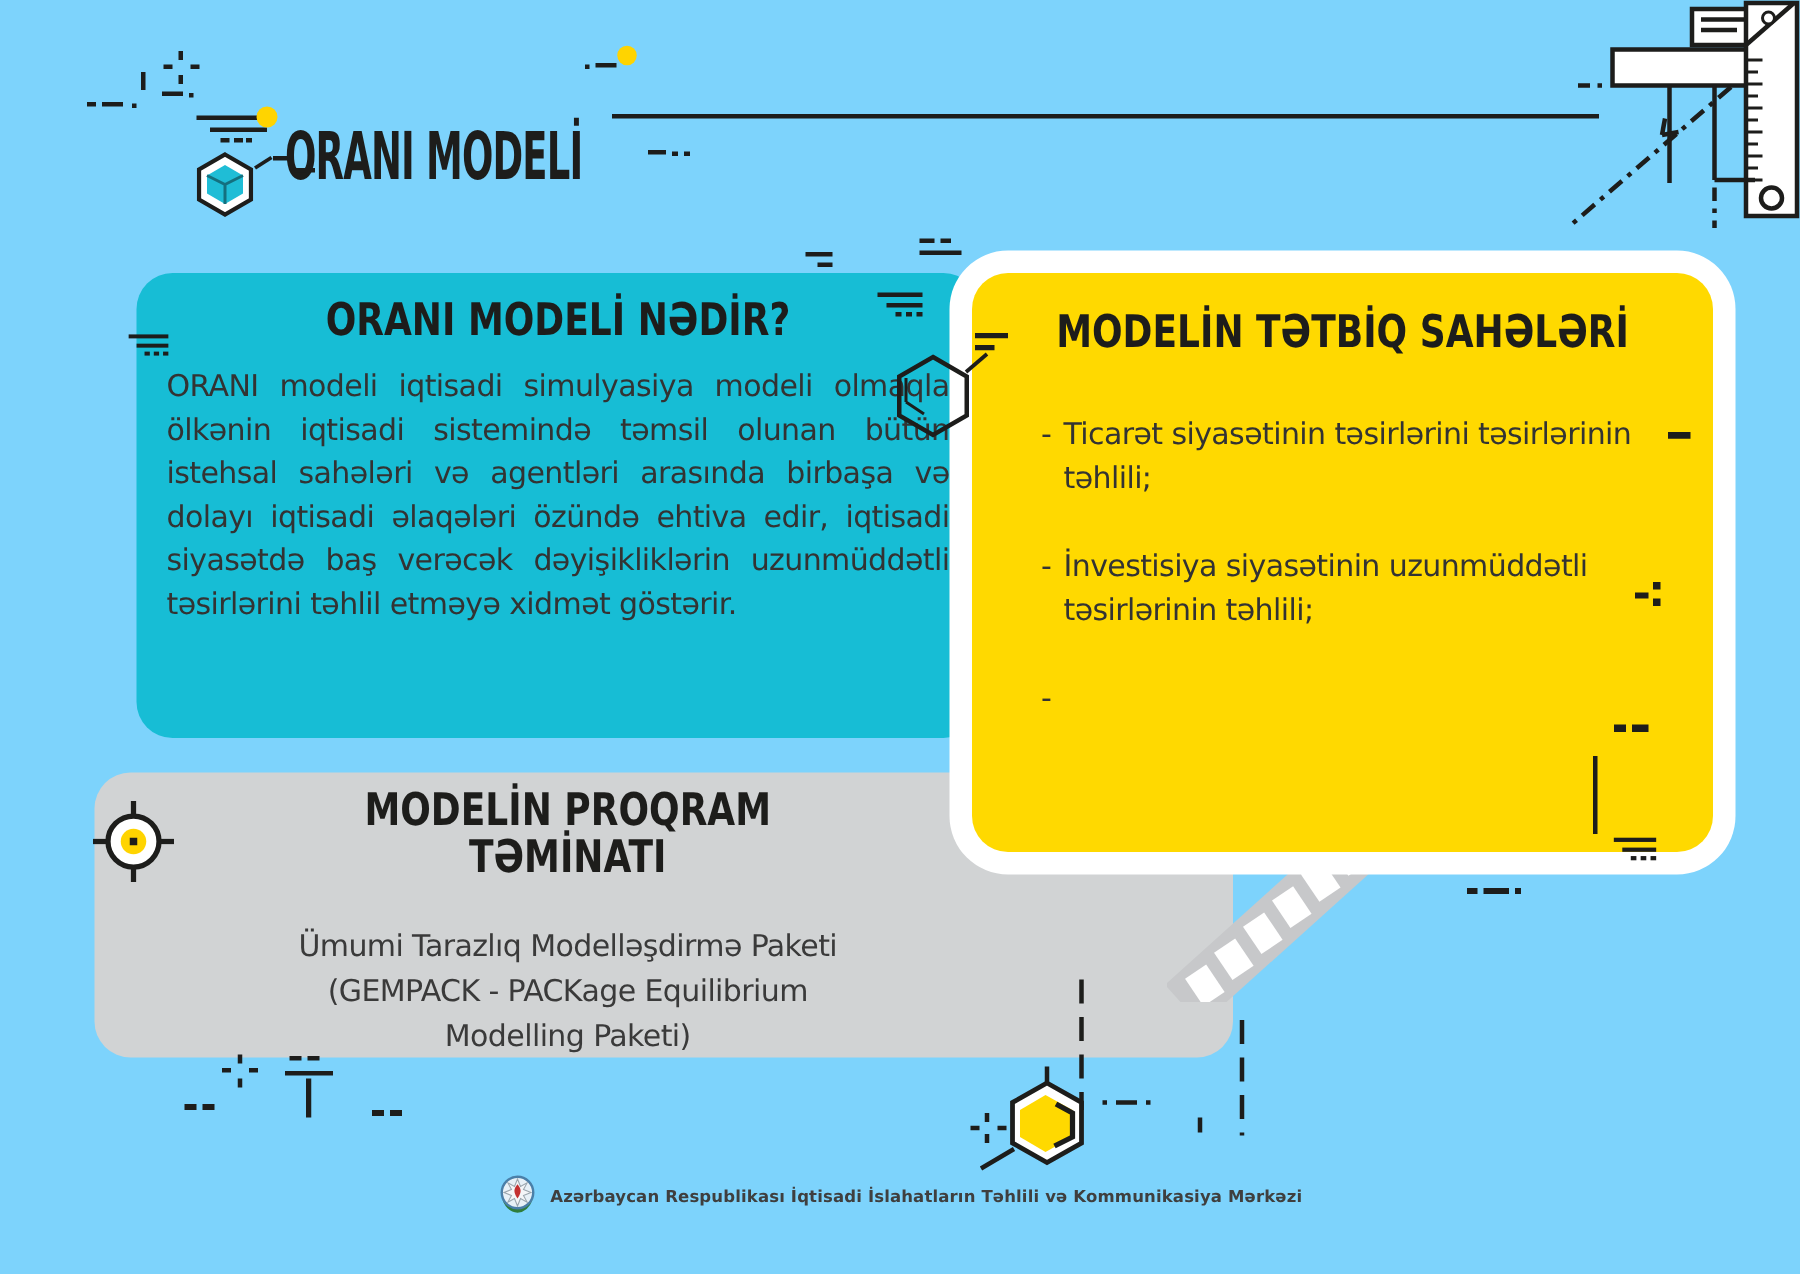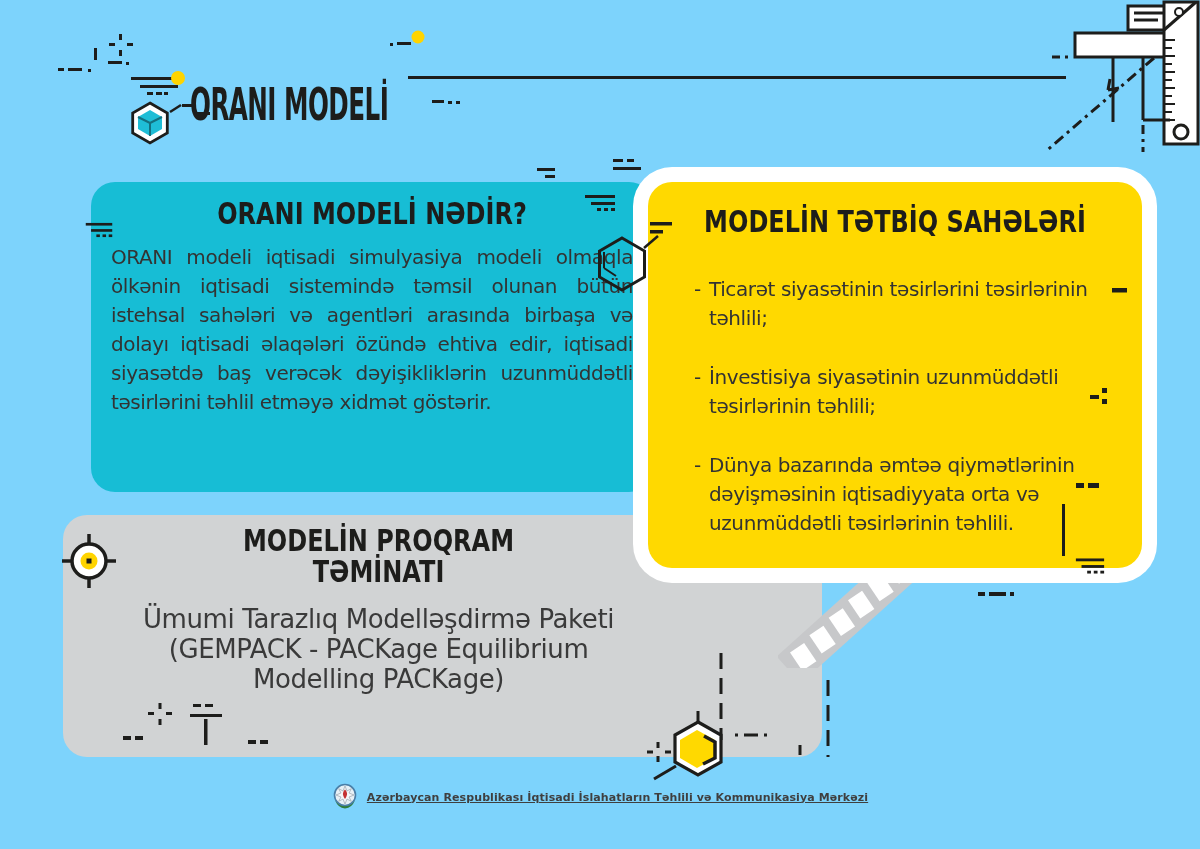--- a/index.html
+++ b/index.html
@@ -12,38 +12,38 @@
           font-family:"DejaVu Sans",sans-serif;color:var(--text);}
   
   .page-title{position:absolute;left:190px;top:50px;font-size:44px;font-weight:800;color:var(--ink);
               white-space:nowrap;transform:scaleX(0.56);transform-origin:left top;letter-spacing:-1px;}
   .title-rule{position:absolute;left:408px;top:76px;width:658px;height:3px;background:var(--ink);}
   
   .card{position:absolute;border-radius:24px;}
   .card-what{left:63px;top:182px;width:562px;height:310px;background:var(--teal);z-index:2;margin-left:28px;}
   .card-apps{left:648px;top:182px;width:494px;height:386px;background:var(--yellow);
              box-shadow:0 0 0 15px #fff;z-index:3;}
-  .card-soft{left:63px;top:515px;width:759px;height:242px;background:var(--gray);z-index:1;}
+  .card-soft{left:63px;top:515px;width:759px;height:190px;background:var(--gray);z-index:1;}
   .card-title{margin:0;font-size:30px;line-height:31px;font-weight:800;color:var(--ink);
               text-align:center;transform:scaleX(0.8);}
   .card-what .card-title{margin-top:16px;}
   .card-apps .card-title{margin-top:24px;}
   .card-soft .card-title{margin-top:10px;}
   .card-what p{margin:14px 20px 0 20px;font-size:20px;line-height:29px;letter-spacing:-0.4px;
                text-align:justify;color:var(--text);}
   .card-apps ul{list-style:none;margin:38px 26px 0 46px;padding:0;}
   .card-apps li{position:relative;padding-left:15px;font-size:20px;line-height:29px;
                 letter-spacing:-0.4px;margin-bottom:30px;color:var(--text);}
   .card-apps li .marker{position:absolute;left:0;top:0;}
   .soft-inner{padding:0 128px 0 0;text-align:center;}
-  .soft-body{margin-top:17px;font-size:26px;line-height:30px;letter-spacing:-0.4px;color:#3a3a3a;}
+  .soft-body{margin-top:28px;font-size:20px;line-height:30px;letter-spacing:-0.4px;color:#3a3a3a;}
   
   .footer{position:absolute;left:0;right:0;top:783px;display:flex;justify-content:center;
           align-items:center;gap:9px;z-index:1;}
-  .footer-text{font-size:11px;font-weight:bold;color:#3f3f3f;letter-spacing:0.1px;text-decoration:underline;}
+  .footer-text{font-size:11px;font-weight:bold;color:#3f3f3f;letter-spacing:0.1px;}
   
   .deco{position:absolute;pointer-events:none;}
   .z2{z-index:2;} .z4{z-index:4;} .z5{z-index:5;}
 </style>
 </head>
 <body>
 
 <div class="canvas">
 
   <svg width="0" height="0" style="position:absolute">
@@ -170,21 +170,20 @@
       <li>
         <span class="marker">-</span>
         <span>Ticarət siyasətinin təsirlərini təsirlərinin təhlili;</span>
       </li>
       <li>
         <span class="marker">-</span>
         <span>İnvestisiya siyasətinin uzunmüddətli təsirlərinin təhlili;</span>
       </li>
       <li>
         <span class="marker">-</span>
-        <span>Dünya bazarında əmtəə qiymətlərinin dəyişməsinin iqtisadiyyata orta və uzunmüddətli təsirlərinin təhlili.</span>
       </li>
     </ul>
   </section>
 
   <svg class="deco z4" style="left:650px;top:220px" width="26" height="16" viewBox="0 0 26 16">
     <rect x="0" y="2" width="22" height="3.5" fill="#1d1d1b"></rect>
       <rect x="0" y="10" width="13" height="3.5" fill="#1d1d1b"></rect>
   </svg>
   <svg class="deco z4" style="left:1112px;top:288px" width="16" height="6" viewBox="0 0 16 6">
     <rect x="0" y="0" width="15" height="4.5" fill="#1d1d1b"></rect>
@@ -225,21 +224,21 @@
 
   <section class="card card-soft">
     <div class="soft-inner">
       <h2 class="card-title">
         <span style="display:block">MODELİN PROQRAM</span>
         <span style="display:block">TƏMİNATI</span>
       </h2>
       <div class="soft-body">
         <div>Ümumi Tarazlıq Modelləşdirmə Paketi</div>
         <div>(GEMPACK - PACKage Equilibrium</div>
-        <div>Modelling PACKage)</div>
+        <div>Modelling Paketi)</div>
       </div>
     </div>
   </section>
 
   <svg class="deco z2" style="left:56px;top:528px" width="66" height="66" viewBox="0 0 66 66">
     <circle cx="33" cy="33" r="17" fill="#fff" stroke="#1d1d1b" stroke-width="3.5"></circle>
     <g stroke="#1d1d1b" stroke-width="3.5">
       <line x1="33" y1="6" x2="33" y2="16"></line>
         <line x1="33" y1="50" x2="33" y2="60"></line>
       <line x1="6" y1="33" x2="16" y2="33"></line>

